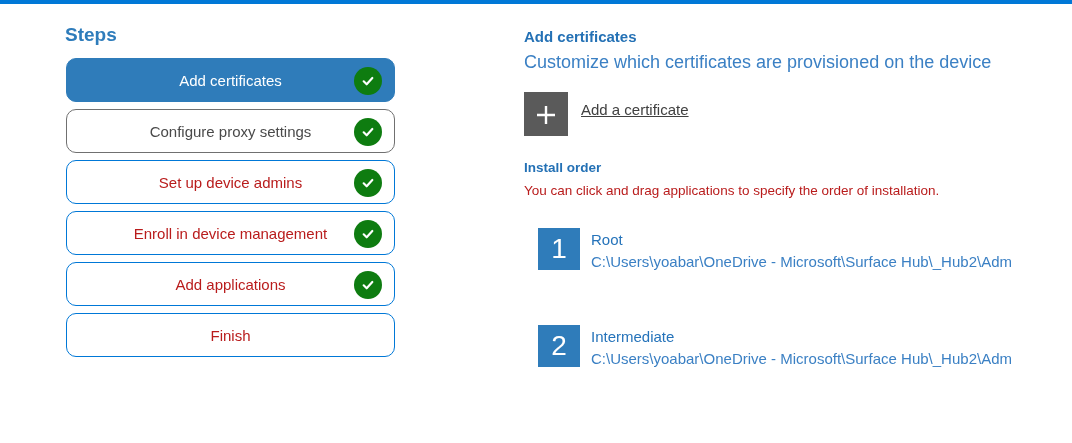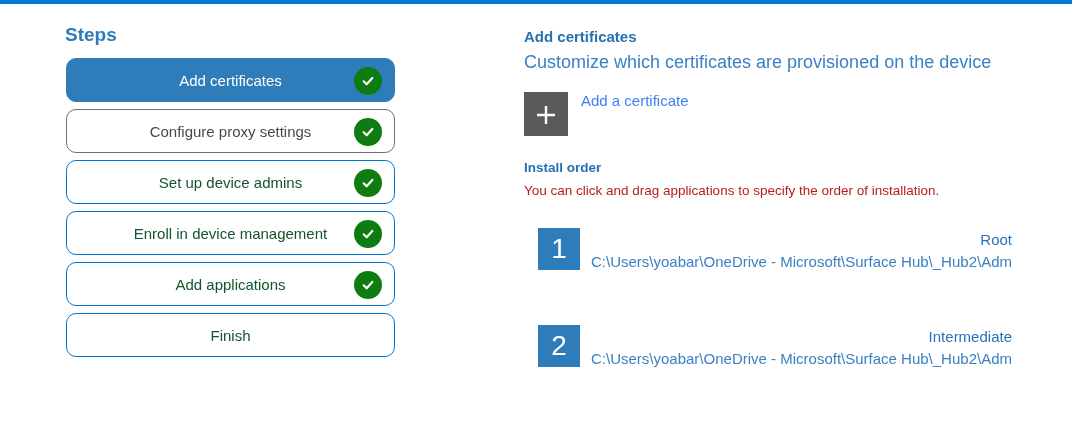--- a/index.html
+++ b/index.html
@@ -33,21 +33,21 @@
     display: flex;
     flex-direction: column;
     gap: 7px;
   }
   .step-btn {
     position: relative;
     height: 44px;
     border-radius: 10px;
     background: #ffffff;
     border: 1px solid #0078d7;
-    color: #14532d;
+    color: #b91c1c;
     font-size: 15px;
     display: flex;
     align-items: center;
     justify-content: center;
     cursor: pointer;
   }
   .step-btn.active {
     background: #2f7cba;
     border-color: #2f7cba;
     color: #ffffff;
@@ -87,24 +87,25 @@
     background: #5a5a5a;
     border: none;
     display: flex;
     align-items: center;
     justify-content: center;
     padding-top: 4px;
     cursor: pointer;
   }
   .add-cert-label {
     position: absolute;
-    left: 581px; top: 92px;
-    font-size: 15px;
-    color: #3b82f6;
+    left: 581px; top: 101px;
+    font-size: 15px;
+    color: #404040;
     cursor: pointer;
+    text-decoration: underline;
   }
   .install-order-heading {
     position: absolute;
     left: 524px; top: 160px;
     font-size: 13.5px;
     font-weight: 700;
     color: #2471b5;
   }
   .install-order-instructions {
     position: absolute;
@@ -130,21 +131,20 @@
     align-items: center;
     justify-content: center;
     flex: none;
   }
   .install-item-text {
     margin-left: 11px;
     padding-top: 1px;
     line-height: 22px;
     font-size: 15px;
     white-space: nowrap;
-    text-align: right;
   }
   .install-item-name { color: #2573ba; }
   .install-item-path { color: #3b80c4; }
 </style>
 </head>
 <body>
 
 <div class="canvas">
 
   <div class="top-accent-bar"></div>

